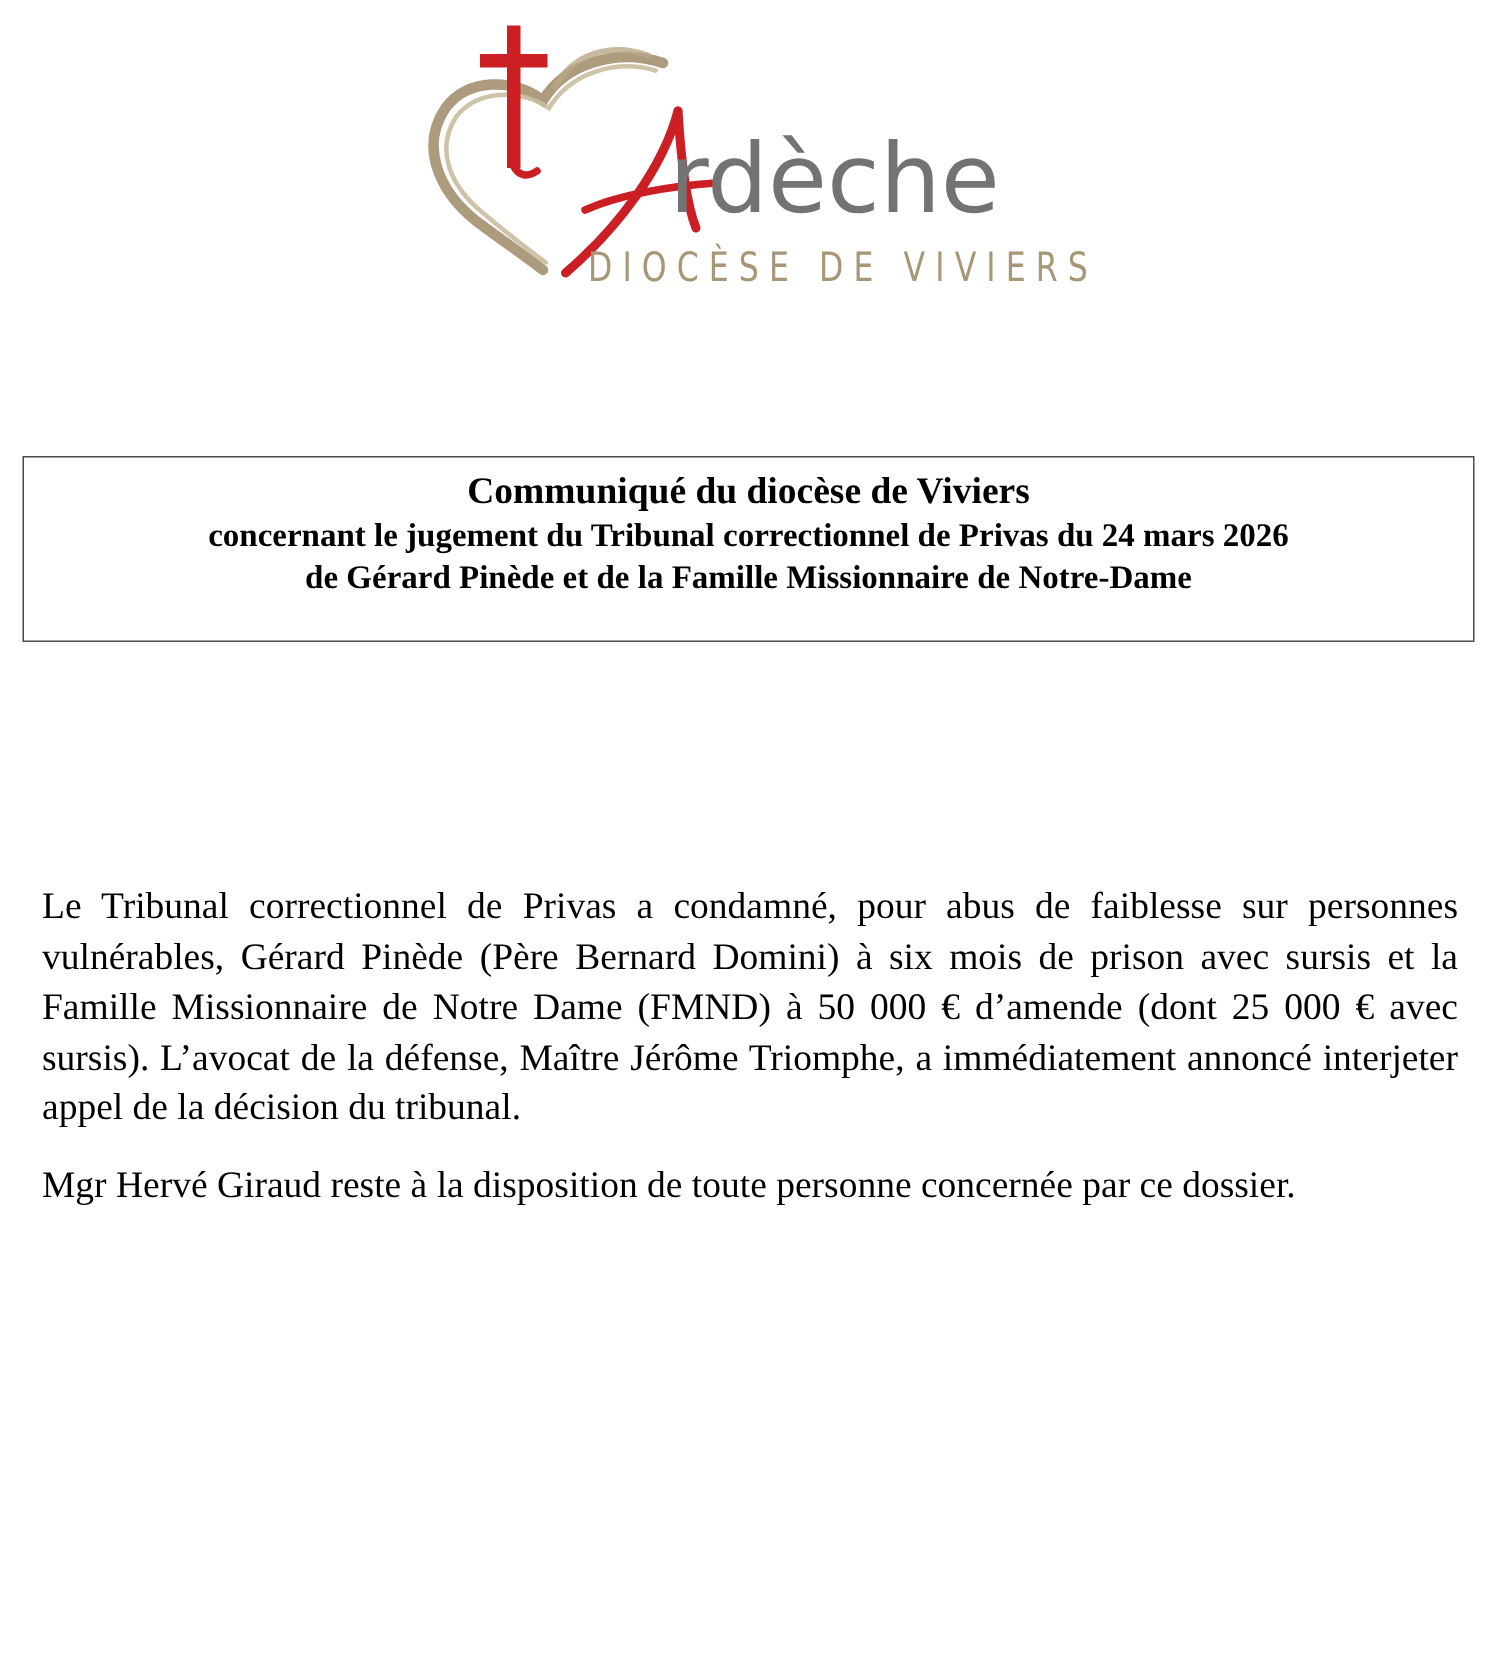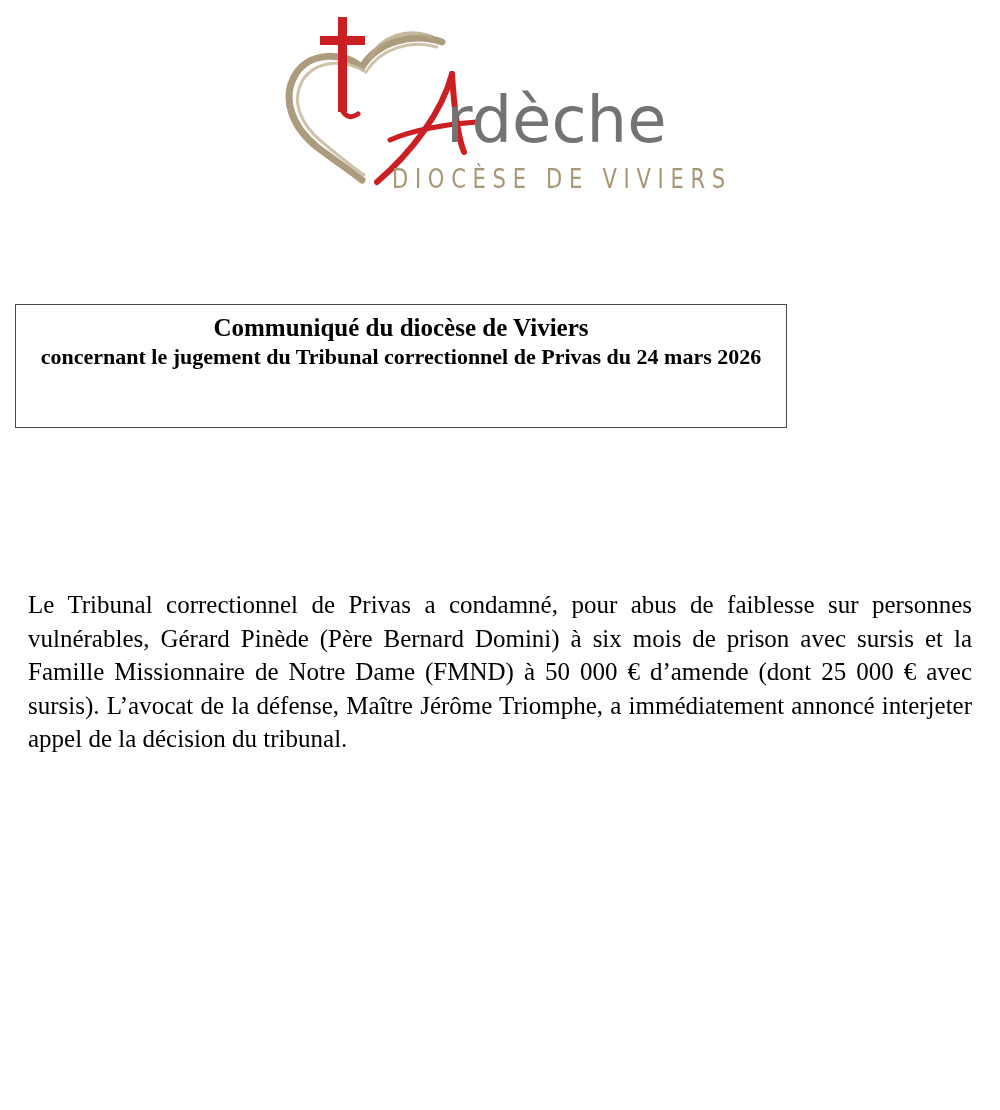--- a/index.html
+++ b/index.html
@@ -48,21 +48,21 @@
       color: #a89776;
       letter-spacing: 8.6px;
       transform: scaleX(0.78);
       transform-origin: left top;
       white-space: nowrap;
     }
     .header-box {
       position: absolute;
       left: 15px;
       top: 304px;
-      width: 772px;
+      width: 968px;
       height: 124px;
       border: 1px solid #4a4a4a;
       box-sizing: border-box;
       text-align: center;
       font-weight: bold;
       font-size: 22px;
       line-height: 28px;
       padding-top: 8px;
     }
     .header-box .title {
@@ -109,17 +109,19 @@
   </svg>
   <div class="logo-word">
     <span style="visibility:hidden" class="cap-a">A</span><span id="logo-word-rest">rdèche</span>
   </div>
   <div class="logo-sub">DIOCÈSE DE VIVIERS</div>
 </div>
 
 <div class="header-box">
   <div class="title">Communiqué du diocèse de Viviers</div>
   <div>concernant le jugement du Tribunal correctionnel de Privas du 24 mars 2026</div>
+  <div>de Gérard Pinède et de la Famille Missionnaire de Notre-Dame</div>
 </div>
 
 <div class="body-text">
   <p class="p1">Le Tribunal correctionnel de Privas a condamné, pour abus de faiblesse sur personnes vulnérables, Gérard Pinède (Père Bernard Domini) à six mois de prison avec sursis et la Famille Missionnaire de Notre Dame (FMND) à 50 000 € d’amende (dont 25 000 € avec sursis). L’avocat de la défense, Maître Jérôme Triomphe, a immédiatement annoncé interjeter appel de la décision du tribunal.</p>
+  <p>Mgr Hervé Giraud reste à la disposition de toute personne concernée par ce dossier.</p>
 </div>
 
 </body></html>

